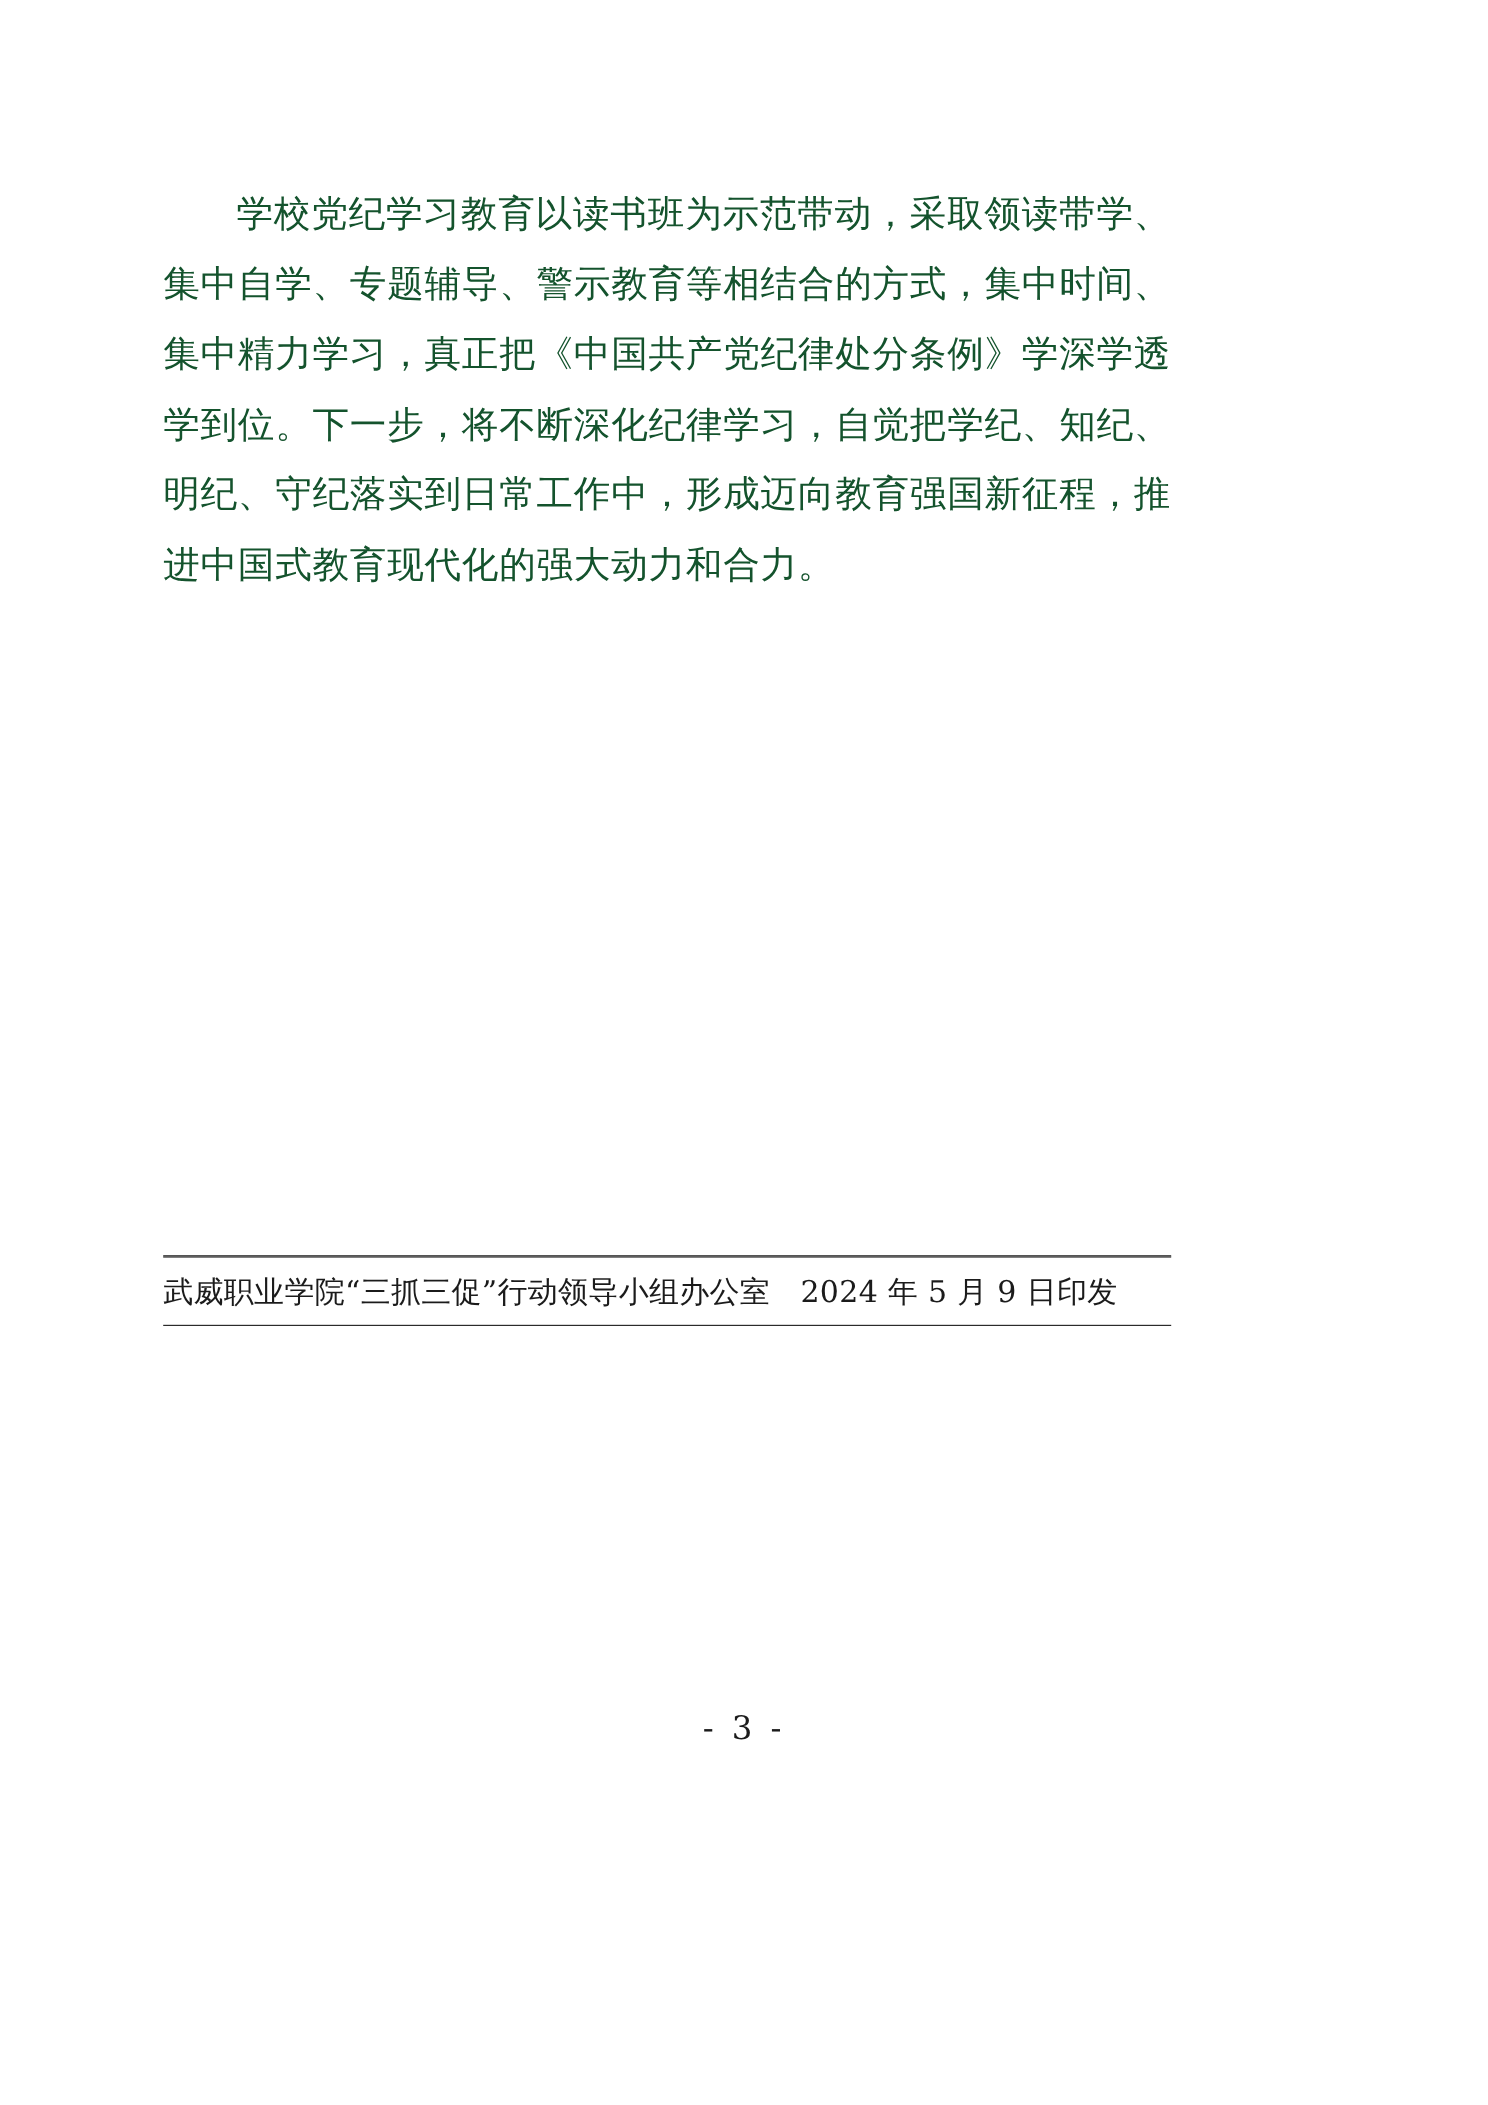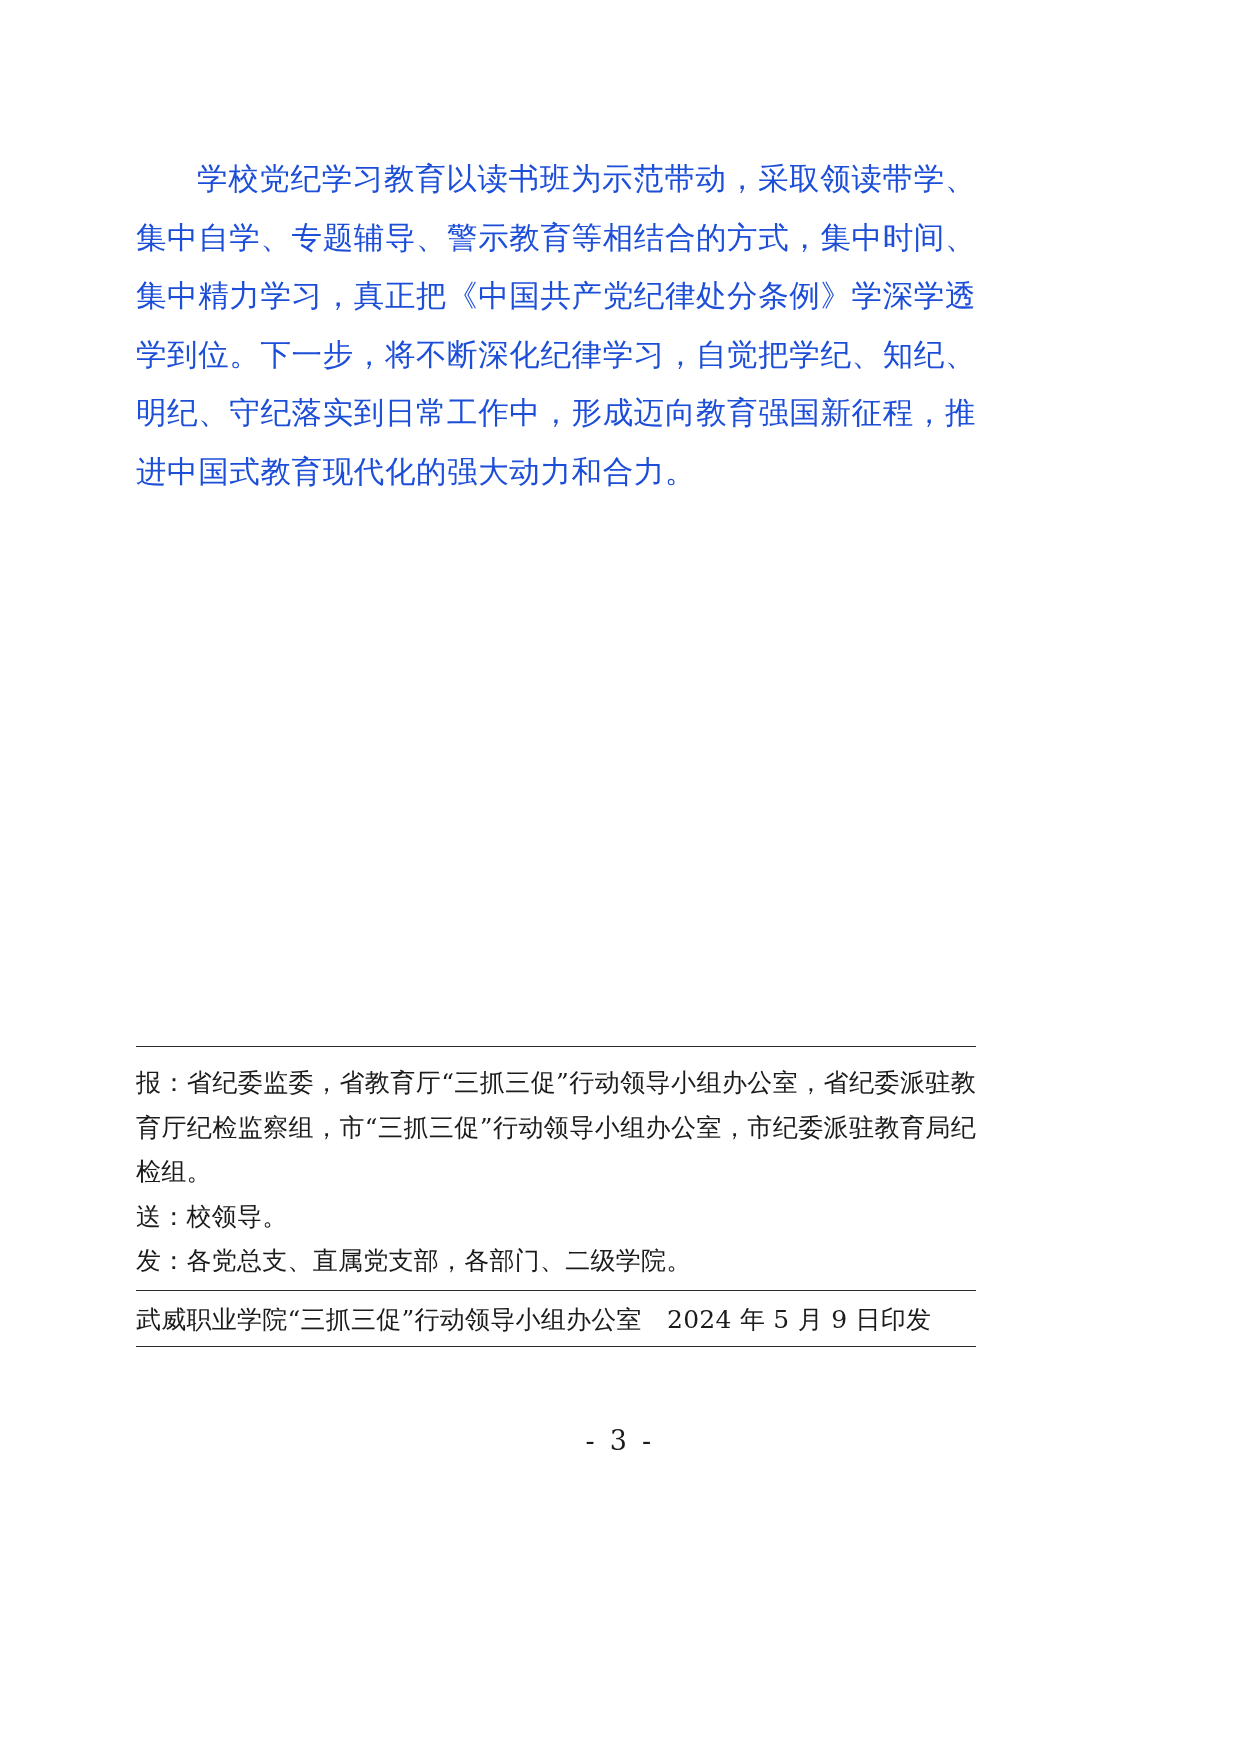--- a/index.html
+++ b/index.html
@@ -28,21 +28,21 @@
     top: 150px;
     width: 840px;
   }
   .body-paragraph {
     font-size: 30.5px;
     line-height: 1.92;
     text-align: justify;
     text-justify: inter-ideograph;
     text-indent: 2em;
     letter-spacing: 0.02em;
-    color: #1d4ed8;
+    color: #14532d;
     margin: 0;
   }
   .distribution-block {
     position: absolute;
     left: 136px;
     top: 1046px;
     width: 840px;
   }
   .rule {
     border: 0;
@@ -96,25 +96,20 @@
 
 <div class="page">
 
   <div class="content-area">
     <p class="body-paragraph">学校党纪学习教育以读书班为示范带动，采取领读带学、集中自学、专题辅导、警示教育等相结合的方式，集中时间、集中精力学习，真正把《中国共产党纪律处分条例》学深学透学到位。下一步，将不断深化纪律学习，自觉把学纪、知纪、明纪、守纪落实到日常工作中，形成迈向教育强国新征程，推进中国式教育现代化的强大动力和合力。</p>
   </div>
 
   <div class="distribution-block">
     <hr class="rule">
 
-    <div class="dist-lines">
-      <p class="dist-line hang">报：省纪委监委，省教育厅“三抓三促”行动领导小组办公室，省纪委派驻教育厅纪检监察组，市“三抓三促”行动领导小组办公室，市纪委派驻教育局纪检组。</p>
-      <p class="dist-line">送：校领导。</p>
-      <p class="dist-line">发：各党总支、直属党支部，各部门、二级学院。</p>
-    </div>
 
     <hr class="rule thin">
 
     <div class="issuer-row">
       <span class="issuer-text">武威职业学院“三抓三促”行动领导小组办公室　2024 年 5 月 9 日印发</span>
     </div>
 
     <hr class="rule thin">
   </div>
 

